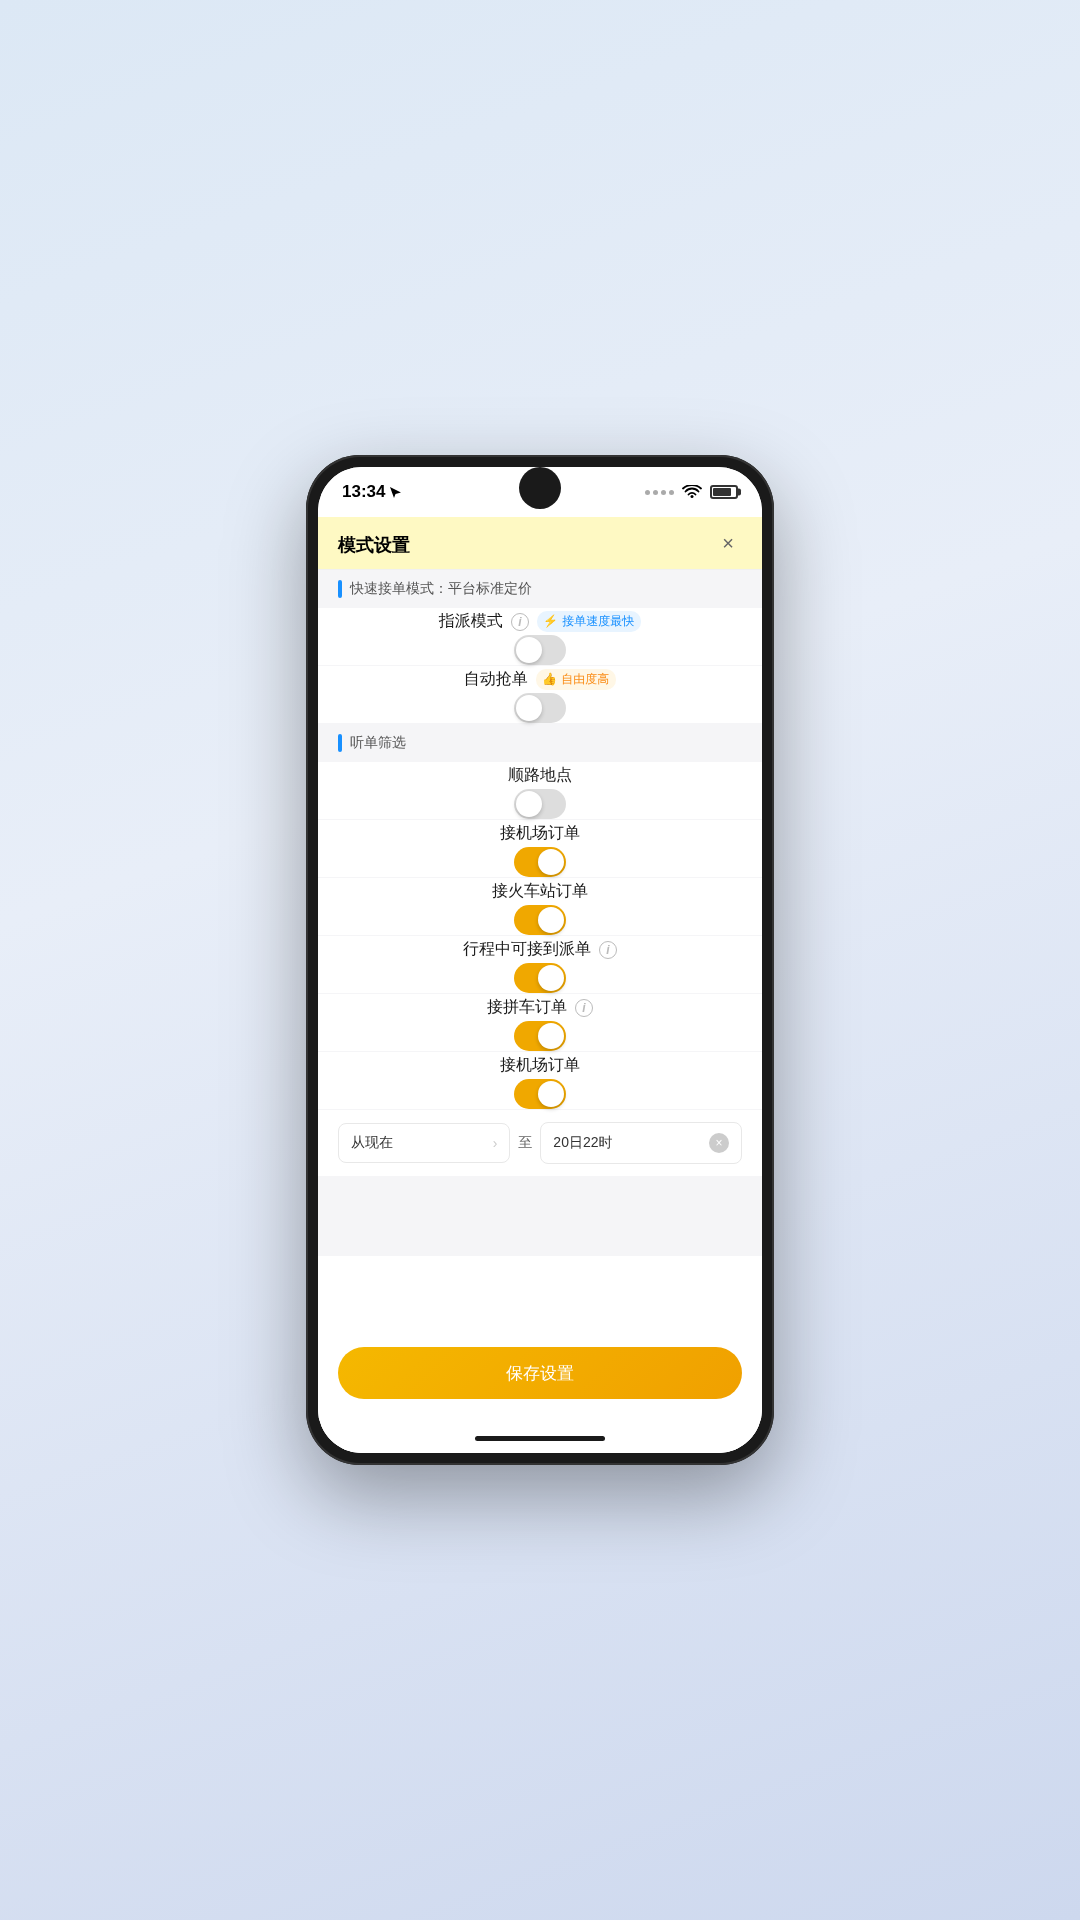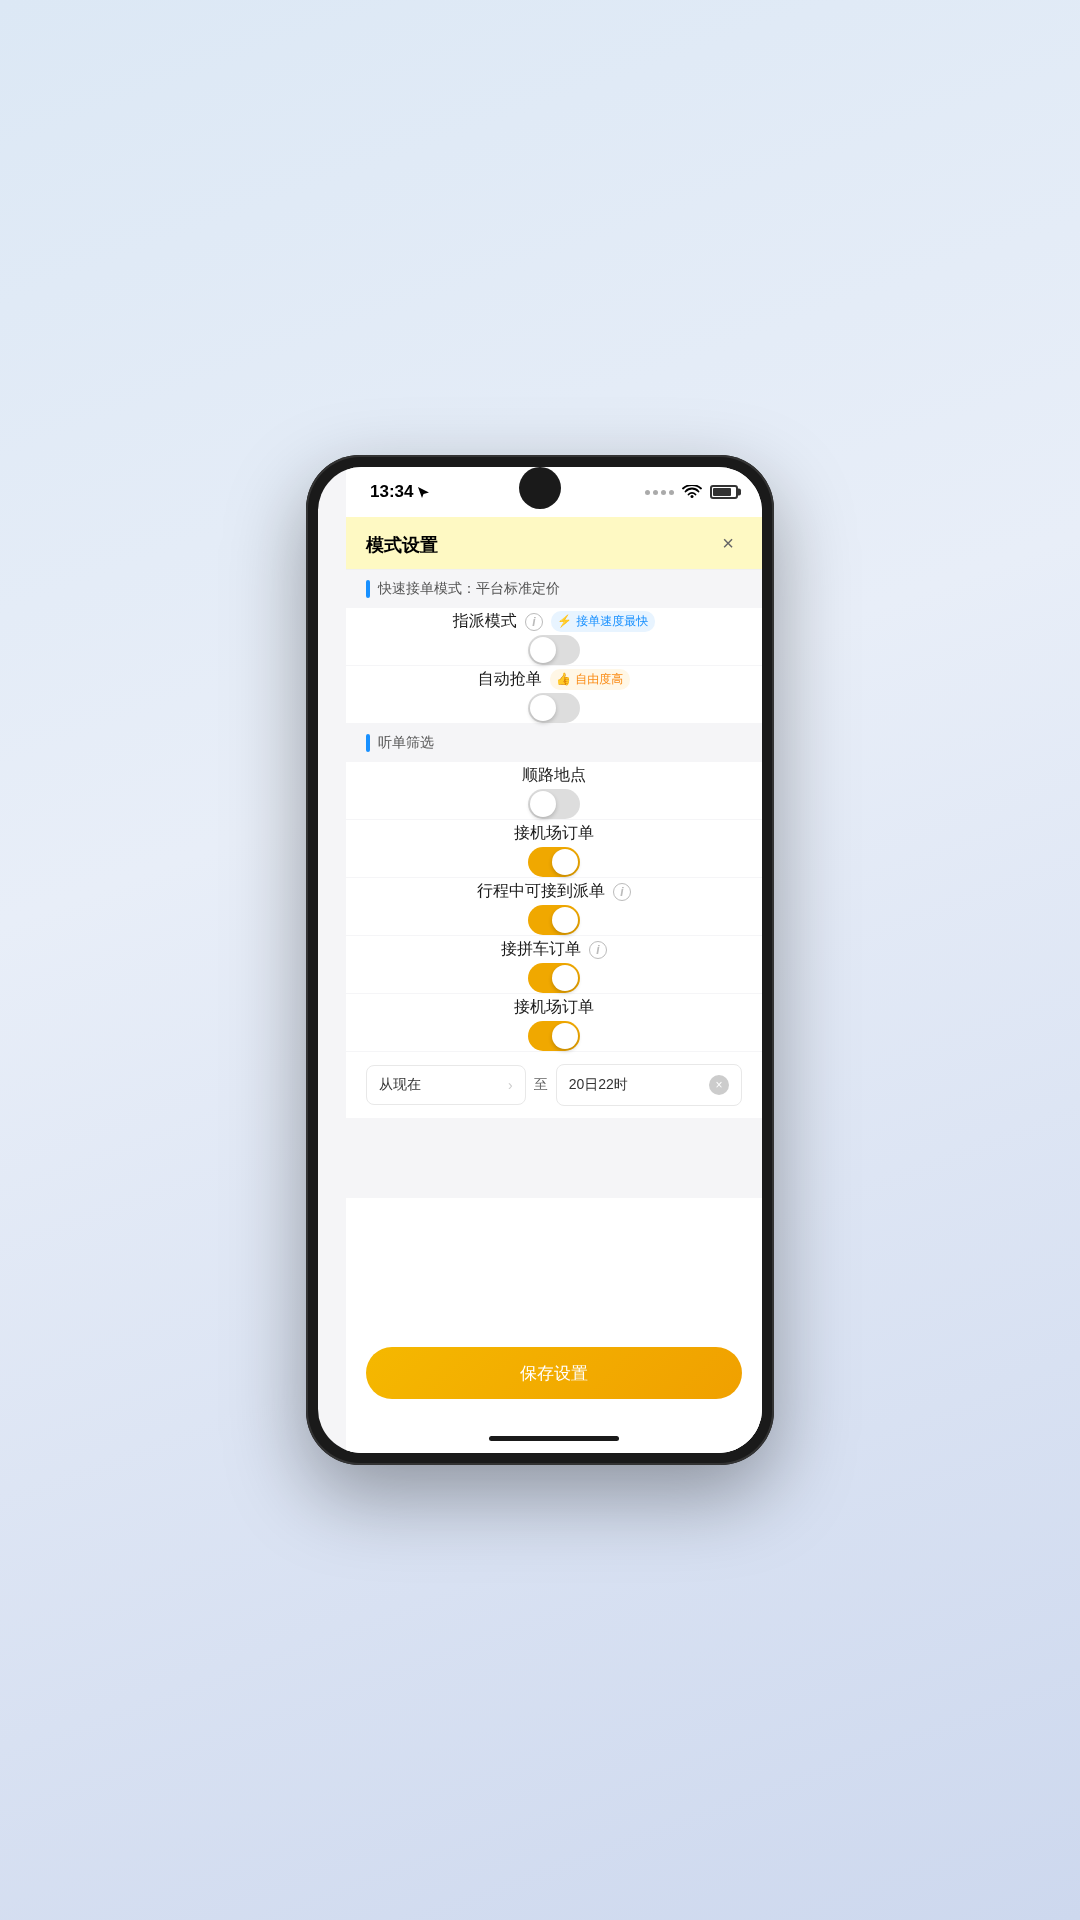--- a/index.html
+++ b/index.html
@@ -26,21 +26,20 @@
     }
 
     .phone-screen {
       width: 100%;
       height: 100%;
       background: #f5f5f7;
       border-radius: 44px;
       overflow: hidden;
       display: flex;
       flex-direction: column;
-      padding-left: 28px;
     }
 
     
     .status-bar {
       background: #fff;
       height: 50px;
       display: flex;
       align-items: center;
       justify-content: space-between;
       padding: 0 24px;
@@ -479,20 +478,28 @@
 
         <div class="setting-row">
           <div class="setting-left">
             <span class="setting-label">接机场订单</span>
           </div>
           <div class="toggle on">
             <div class="toggle-knob"></div>
           </div>
         </div>
 
+        <div class="setting-row">
+          <div class="setting-left">
+            <span class="setting-label">接火车站订单</span>
+          </div>
+          <div class="toggle on">
+            <div class="toggle-knob"></div>
+          </div>
+        </div>
 
         <div class="setting-row">
           <div class="setting-left">
             <span class="setting-label">行程中可接到派单</span>
             <div class="info-icon">i</div>
           </div>
           <div class="toggle on">
             <div class="toggle-knob"></div>
           </div>
         </div>

